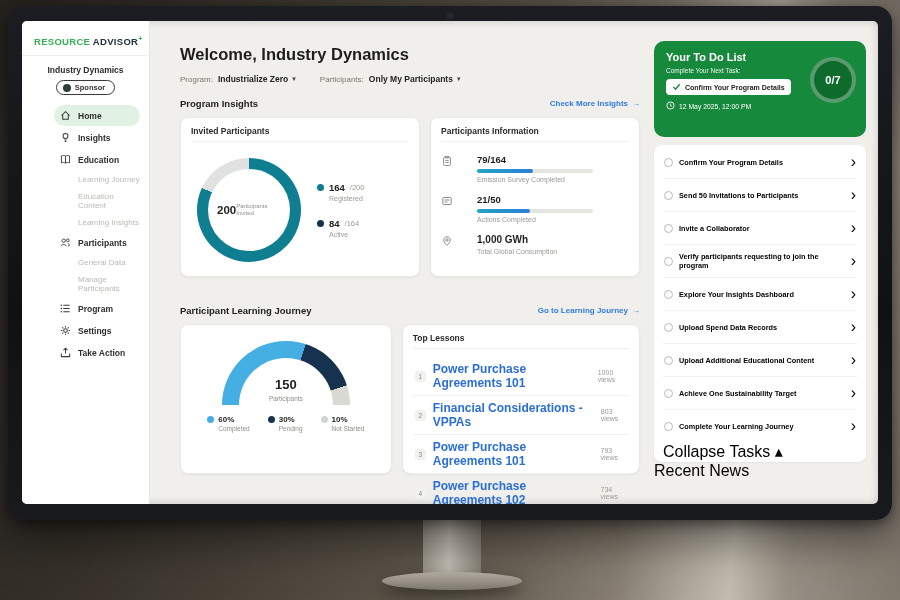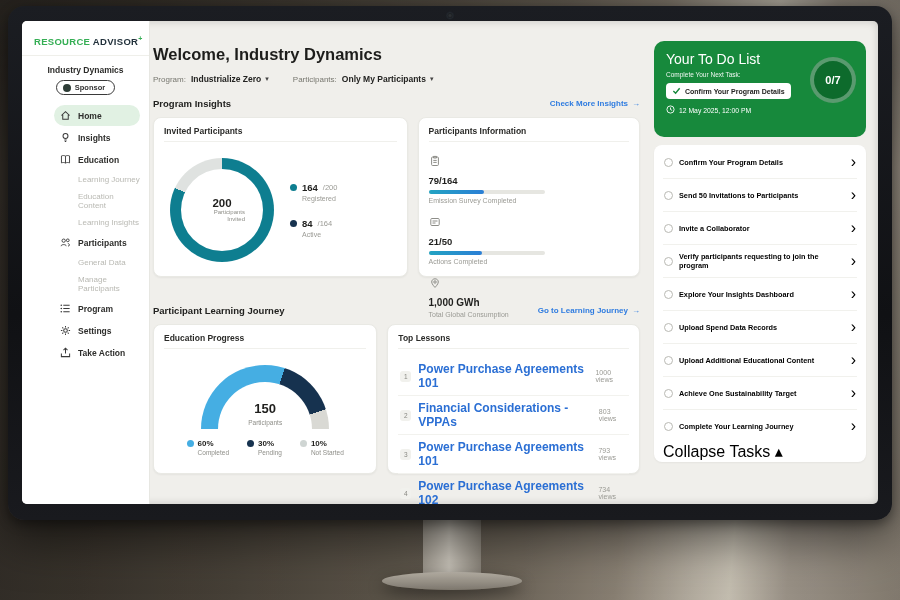--- a/index.html
+++ b/index.html
@@ -33,21 +33,21 @@
     border-radius:10px; padding:2px 9px 2px 6px; font-size:7.5px; font-weight:600; color:#333; }
   .badge-dot { width:8px; height:8px; border-radius:50%; background:#2e3d37; flex:none; }
   .nav { margin-top:10px;padding-left:23px; }
   .item { display:flex; align-items:center; gap:7px; margin:1px 9px; padding:5px 6px; border-radius:12px;
     font-size:8.5px; font-weight:700; color:#2e2e2c; cursor:pointer; }
   .item.active { background:#e1f1e3; }
   .item .ic { width:11px; height:11px; flex:none; display:flex; }
   .sub { padding:4px 6px 4px 33px; font-size:8px; font-weight:500; color:#b9b9b3; cursor:pointer; }
 
   
-  .main { flex:1; min-width:0; padding:24px 14px 0 3px; display:flex; flex-direction:column; }
+  .main { flex:1; min-width:0; padding:24px 14px 0 30px; display:flex; flex-direction:column; }
   .h1 { font-size:16.5px; font-weight:700; color:#1d1d1b; margin-bottom:10px; }
   .filters { display:flex; gap:24px; align-items:center; margin-bottom:12px; }
   .f-group { display:flex; align-items:center; gap:5px; font-size:8px; color:#77776f; }
   .f-value { display:flex; align-items:center; gap:4px; font-size:8.5px; font-weight:700; color:#232321; cursor:pointer; }
   .chev { font-size:7px; color:#444; }
   .sec-head { display:flex; justify-content:space-between; align-items:center; margin:2px 0 8px; }
   .sec-title { font-size:9.5px; font-weight:700; color:#222220; }
   .sec-link { display:flex; gap:4px; align-items:center; font-size:8px; font-weight:700; color:#2f7ce0; cursor:pointer; }
   .cards { display:flex; gap:10px; }
   .card { background:#fff; border:1px solid #e9e9e4; border-radius:8px; padding:8px 10px; box-shadow:0 1px 2px rgba(0,0,0,.05); }
@@ -55,34 +55,34 @@
   .row1 .card { height:160px; } .row1 .c1 { flex:1.16; } .row1 .c2 { flex:1; }
   .row2 { margin-bottom:0; } .row2 .card { height:150px; } .row2 .c3 { flex:1; } .row2 .c4 { flex:1.14; }
 
   
   .inv-body { display:flex; align-items:center; gap:16px; padding:8px 2px 0 6px; }
   .donut { position:relative; width:104px; height:104px; border-radius:50%;
     background:conic-gradient(#0e7e90 0% calc(var(--p1)*1%), #dfe2e0 calc(var(--p1)*1%) 100%); }
   .gap1 { position:absolute; inset:11px; border-radius:50%; background:#fff; }
   .ring2 { position:absolute; inset:14px; border-radius:50%;
     background:conic-gradient(#16324f 0% calc(var(--p2)*1%), #e7eae8 calc(var(--p2)*1%) 100%); }
-  .hole { position:absolute; inset:23px; border-radius:50%; background:#fff; display:flex; flex-direction:column;
-    align-items:center; justify-content:center; text-align:right; }
+  .hole { position:absolute; inset:23px; border-radius:50%; background:#fff; display:flex; 
+    align-items:center; justify-content:center; text-align:left; }
   .d-val { font-size:11.5px; font-weight:700; color:#1f1f1d; }
   .d-lab { font-size:6px; color:#8e8e88; line-height:1.25; width:46px; }
   .legend { display:flex; flex-direction:column; gap:16px; }
   .leg-line { display:flex; align-items:center; gap:5px; }
   .dot { width:7px; height:7px; border-radius:50%; flex:none; }
   .leg-val { font-size:9.5px; font-weight:700; color:#1f1f1d; }
   .leg-suf { font-size:7.5px; color:#9a9a94; }
   .leg-lab { font-size:7px; color:#9a9a94; margin-left:12px; margin-top:2px; }
 
   
   .info-body { display:flex; flex-direction:column; gap:11px; padding-top:4px; }
-  .stat { display:flex; gap:8px;flex-direction:column; }
+  .stat { display:flex; gap:24px; }
   .s-ic { width:12px; height:12px; flex:none; margin-top:1px; display:flex; }
   .s-val { font-size:9.5px; font-weight:700; color:#1f1f1d; }
   .bar { width:116px; height:4px; border-radius:2px; background:#e6e6e1; margin-top:4px; position:relative; }
   .bar-fill { position:absolute; left:0; top:0; bottom:0; border-radius:2px; background:linear-gradient(90deg,#23a3c2,#2b7fd6); }
   .s-lab { font-size:7px; color:#9a9a94; margin-top:3px; }
 
   
   .edu-body { display:flex; flex-direction:column; align-items:center; padding-top:8px; }
   .gauge { position:relative; width:128px; height:64px; overflow:hidden; }
   .g-arc { position:absolute; left:0; top:0; width:128px; height:128px; border-radius:50%;
@@ -98,21 +98,21 @@
   .l-row { display:flex; align-items:center; gap:7px; padding:5px 2px; border-bottom:1px solid #f2f2ee; cursor:pointer; }
   .l-row:last-child { border-bottom:none; }
   .l-rank { width:11px; height:11px; border-radius:3px; background:#f1f1ed; color:#888882; font-size:6.5px;
     display:flex; align-items:center; justify-content:center; flex:none; }
   .l-name { font-size:12px; font-weight:600; color:#2b6fd4; }
   .l-views { margin-left:auto; font-size:7px; color:#9a9a94; }
 
   
   .panel { width:212px; flex:none; margin:0 12px 0 0; padding-top:20px; display:flex; flex-direction:column; }
   .todo { position:relative; background:#17893c; border-radius:10px; padding:10px 12px; color:#fff; height:96px; flex:none; }
-  .t-title { font-size:14px; font-weight:400; }
+  .t-title { font-size:11px; font-weight:700; }
   .t-sub { font-size:6.5px; opacity:.92; margin:4px 0 5px; }
   .t-chip { display:flex; align-items:center; gap:4px; background:#fff; color:#232321; border-radius:4px;
     padding:3px 6px; font-size:7px; font-weight:700; width:fit-content; max-width:138px; cursor:pointer; }
   .t-due { display:flex; align-items:center; gap:4px; font-size:6.8px; margin-top:6px; }
   .t-ring { position:absolute; right:10px; top:16px; width:46px; height:46px; border-radius:50%;
     border:4px solid rgba(255,255,255,.32); background:#0d6b2c; display:flex; align-items:center; justify-content:center;
     font-size:11px; font-weight:700; }
   .tasks { background:#fff; border-radius:8px; margin-top:8px; padding:1px 9px; box-shadow:0 1px 2px rgba(0,0,0,.05); }
   .task { display:flex; align-items:center; gap:6px; padding:7px 1px; border-bottom:1px solid #f1f1ed; cursor:pointer; }
   .t-circle { width:9px; height:9px; border:1px solid #b9b9b3; border-radius:50%; flex:none; }
@@ -339,21 +339,20 @@
           <span class="sec-title">Participant Learning Journey</span>
           <span class="sec-link">
             <span>Go to Learning Journey</span>
             <span>→</span>
           </span>
         </div>
 
         <div class="cards row2">
 
           <div class="card c3">
-            <div class="c-title">Education Progress</div>
             <div class="edu-body">
               <div class="gauge">
                 <div class="g-arc" style="--g1: 30; --g2: 45;"></div>
                 <div class="g-hole"></div>
                 <div class="g-val">150</div>
                 <div class="g-lab">Participants</div>
               </div>
               <div class="g-legend">
                 <div>
                   <div class="gl-top">
@@ -478,17 +477,18 @@
             <span class="t-circle"></span>
             <span class="t-label">Complete Your Learning Journey</span>
             <span class="t-chev">›</span>
           </div>
           <div class="collapse">
             <span>Collapse Tasks</span>
             <span>▴</span>
           </div>
         </div>
 
+        <div class="news">Recent News</div>
       </section>
 
     </div>
   </div>
 </div>
 
 </body></html>

